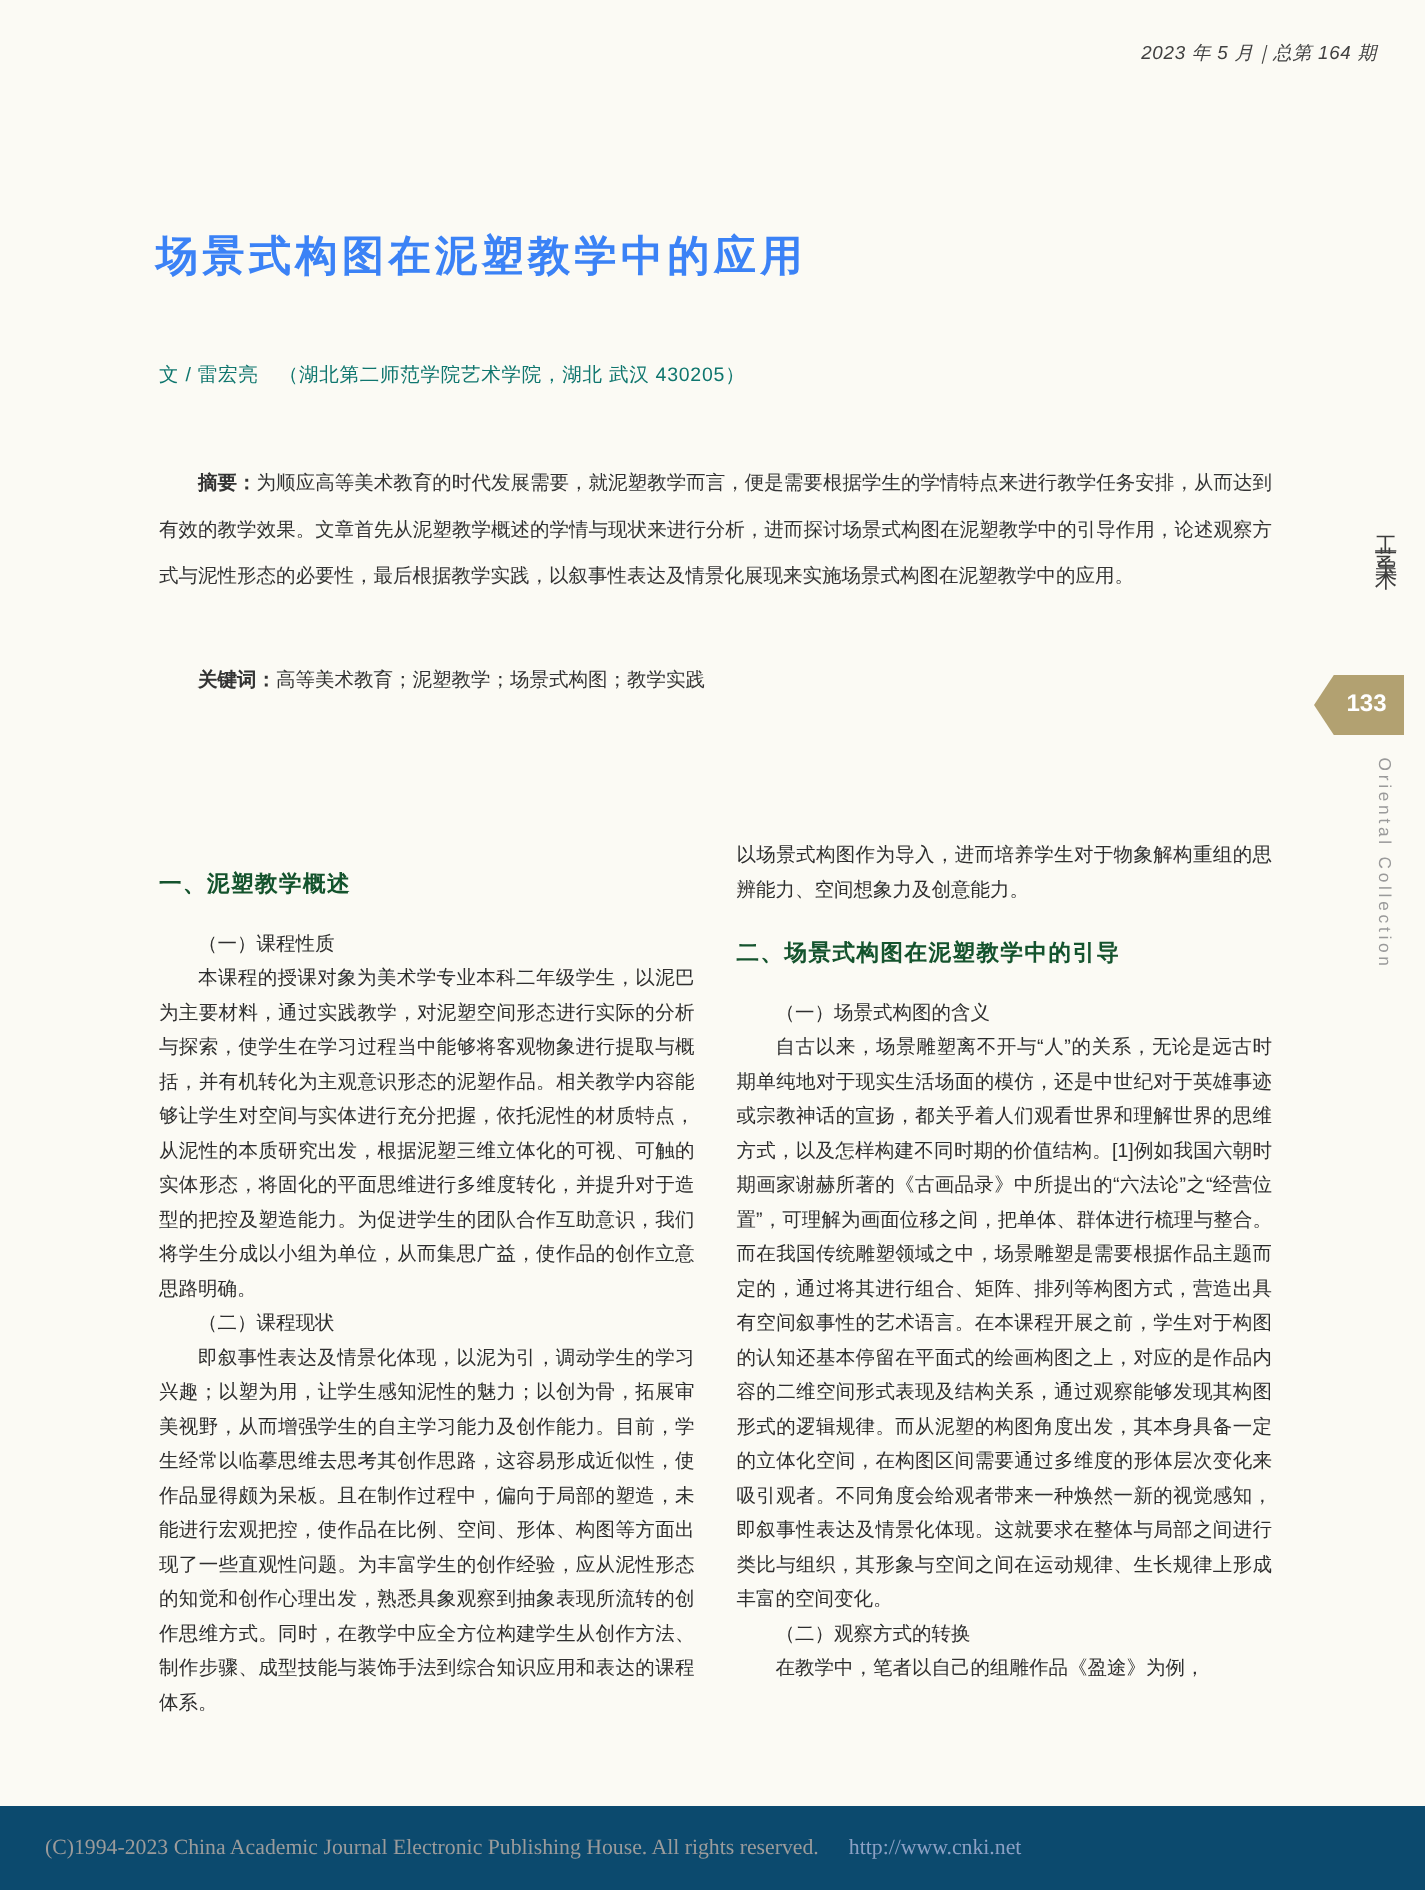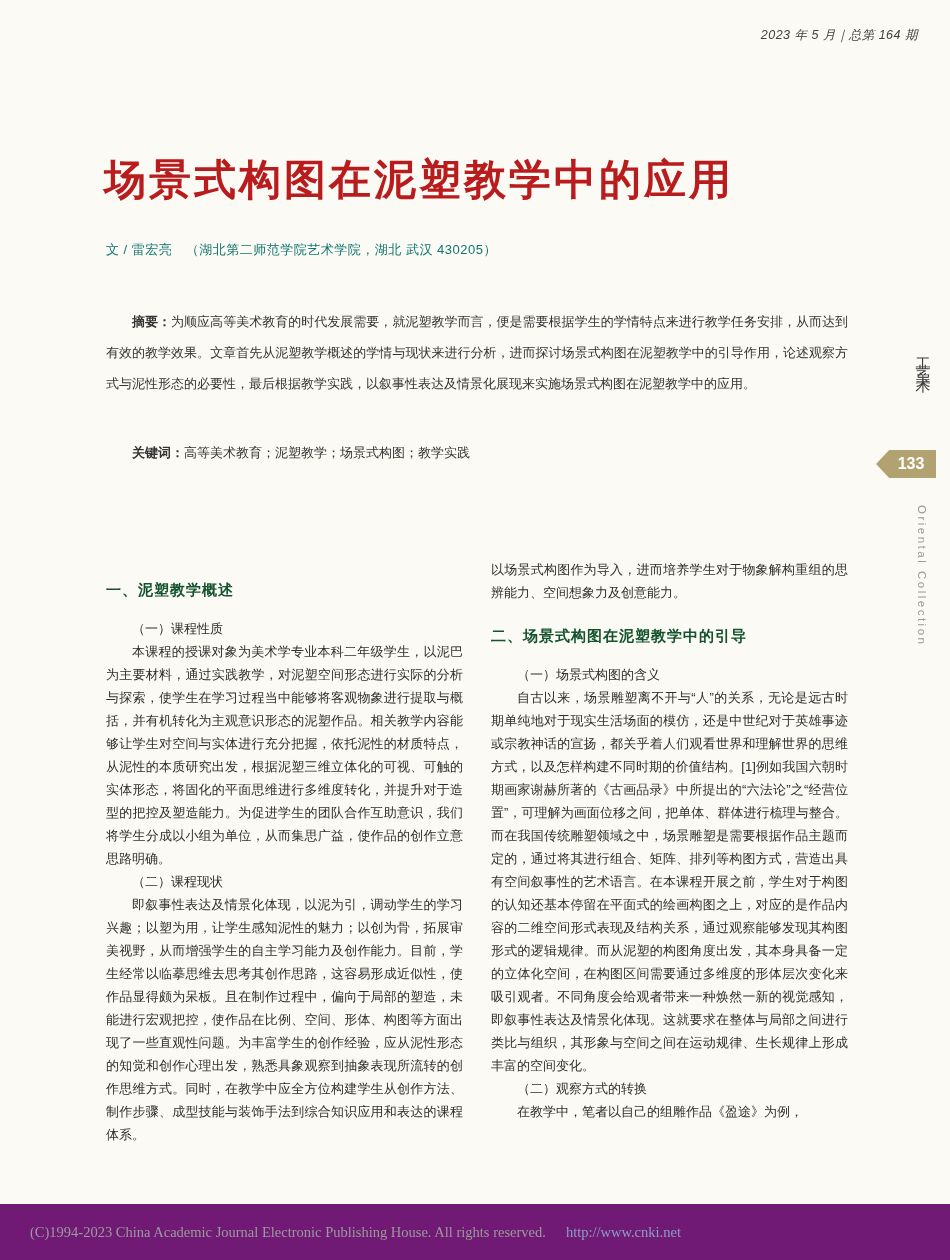--- a/index.html
+++ b/index.html
@@ -14,21 +14,21 @@
   .page { position:absolute; inset:0; }
 
   .issue-info {
     position:absolute; top:27px; right:32px;
     font-size:12.5px; color:#404040; letter-spacing:0.5px;font-style:italic;
   }
 
   .title {
     position:absolute; top:152px; left:104px;
     font-family:Liberation Mono, monospace;
-    font-size:42px; font-weight:700; color:#b91c1c; letter-spacing:3px;
+    font-size:28px; font-weight:700; color:#3b82f6; letter-spacing:3px;
   }
 
   .byline {
     position:absolute; top:241px; left:106px;
     font-size:13px; color:#0f766e; letter-spacing:0.5px;
   }
 
   .abstract {
     position:absolute; top:306px; left:106px; width:742px;
     font-size:13px; line-height:31px; color:#333;
@@ -56,34 +56,34 @@
   .col .sub { text-indent:2em; }
   .col .para { text-indent:2em; }
   .col .noindent { text-indent:0; }
 
   .side-category {
     position:absolute; top:345px; right:18px;
     writing-mode:vertical-rl; font-size:15px; letter-spacing:7px; color:#3c3c3c;
   }
   .page-badge {
     position:absolute; top:450px; right:14px;
-    width:60px; height:28px; background:#b2a171; color:#fff;
+    width:60px; height:40px; background:#b2a171; color:#fff;
     font-size:16px; font-weight:700;
     display:flex; align-items:center; justify-content:center;
     clip-path:polygon(22% 0, 100% 0, 100% 100%, 22% 100%, 0 50%);
     padding-left:10px;
   }
   .side-en {
     position:absolute; top:505px; right:22px;
     writing-mode:vertical-rl; font-size:11.5px; color:#9a9a9a; letter-spacing:2.5px;
   }
 
   .footer {
     position:absolute; left:0; right:0; bottom:0; height:56px;
-    background:#701a75;
+    background:#0c4a6e;
     display:flex; align-items:center; padding:0 30px;
     font-size:14.5px; color:#9b9b9b;
     font-family:"Liberation Serif","DejaVu Serif",serif;
   }
   .footer a { color:#8ba0c4; margin-left:20px; text-decoration:none; }
 </style>
 </head>
 <body>
 
 <div class="page">

